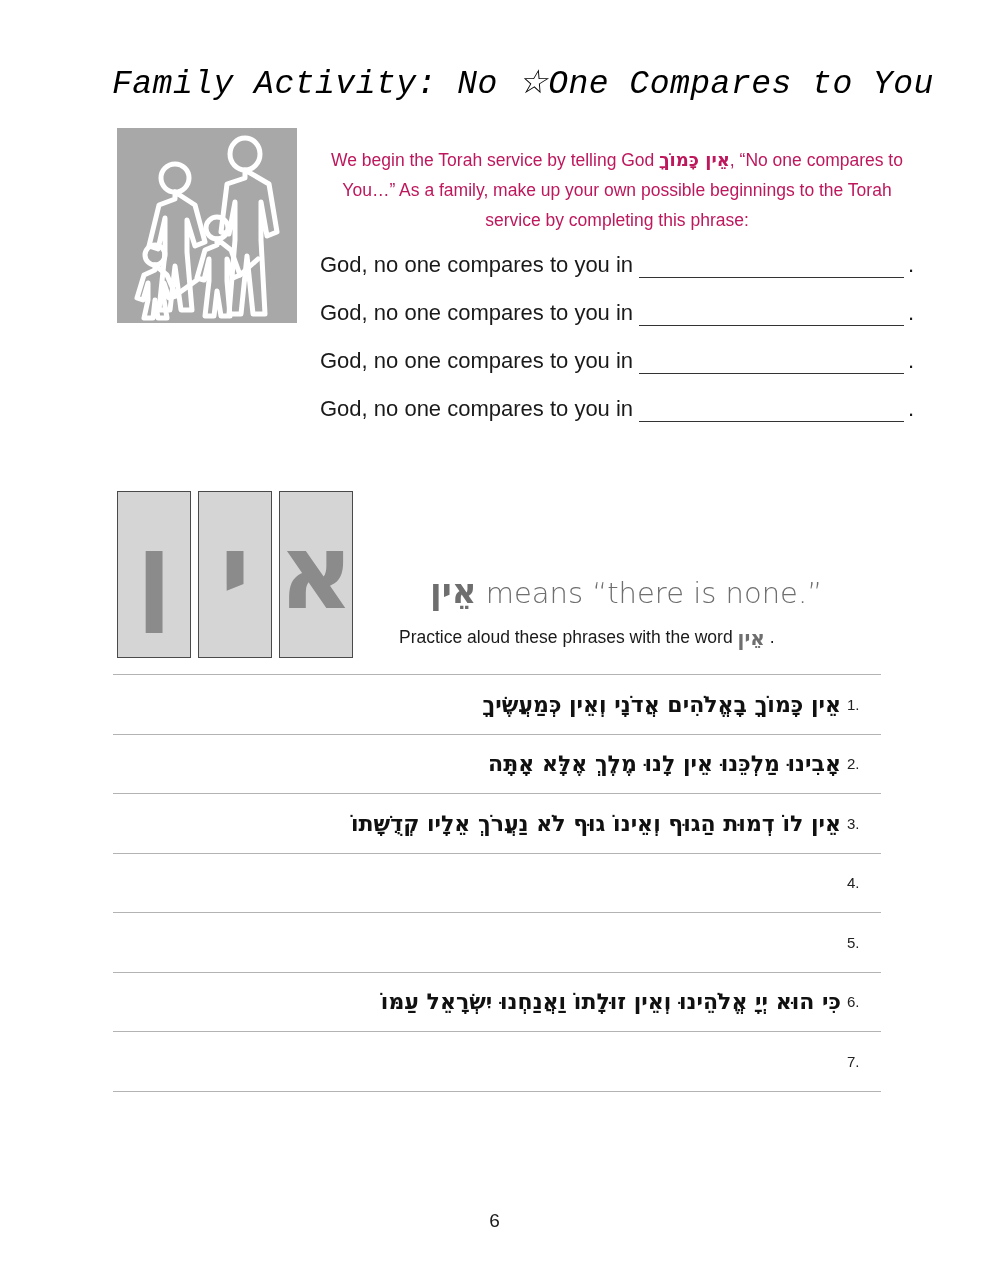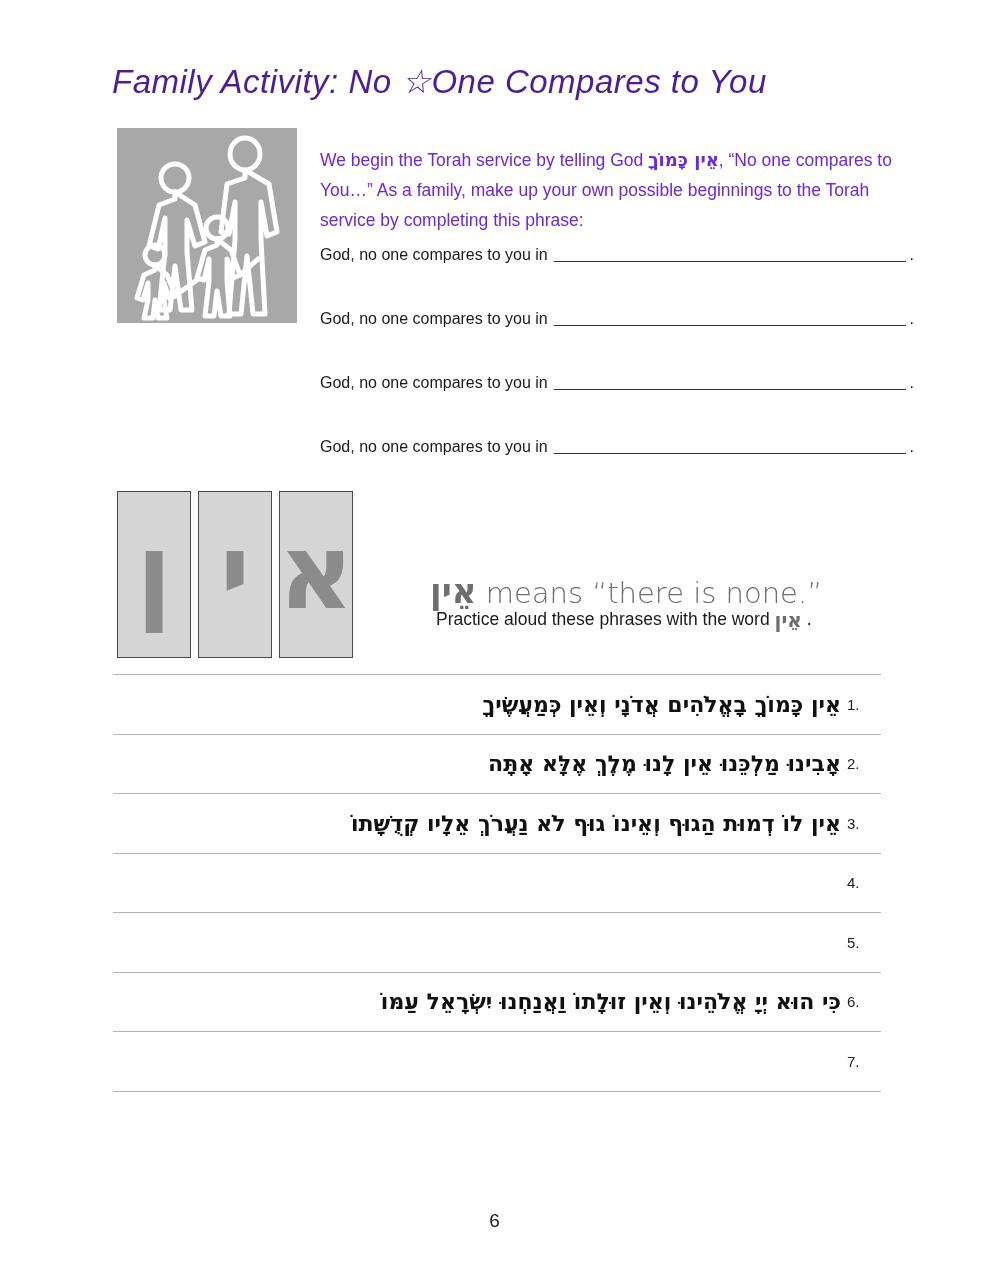--- a/index.html
+++ b/index.html
@@ -15,26 +15,26 @@
     color: #1a1a1a;
     overflow: hidden;
   }
 
   
   .page-title {
     position: absolute;
     left: 112px;
     top: 62px;
     width: 800px;
-    font-family: Liberation Sans, sans-serif;
+    font-family: Liberation Mono, monospace;
     font-size: 33px;
     font-style: italic;
     font-weight: 400;
     letter-spacing: 0.5px;
-    color: #4c1d95;
+    color: #000000;
     white-space: nowrap;
   }
 
   
   .family-illustration {
     position: absolute;
     left: 117px;
     top: 128px;
     width: 180px;
     height: 195px;
@@ -45,47 +45,46 @@
   
   .intro-block {
     position: absolute;
     left: 320px;
     top: 129px;
     width: 594px;
   }
   .intro-text {
     font-size: 17.5px;
     line-height: 30px;
-    color: #6d28d9;
-    text-align: left;
+    color: #be185d;
+    text-align: center;
     margin-top: 16px;
   }
   .heb-inline {
     font-family: "DejaVu Sans", sans-serif;
     font-size: 18px;
     direction: rtl;
     unicode-bidi: isolate;
     font-weight: 600;
   }
 
   
   .fillin-list {
     position: absolute;
     left: 320px;
     top: 230px;
     width: 594px;
   }
   .fillin-row {
     display: flex;
-    align-items: flex-start;
+    align-items: flex-end;
     height: 48px;
-    font-size: 16px;
+    font-size: 22px;
     color: #1a1a1a;
     white-space: nowrap;
-    margin-top: 16px;
   }
   .fillin-label { flex: 0 0 auto; }
   .fillin-rule {
     flex: 1 1 auto;
     margin: 0 4px 0 6px;
     border-bottom: 1.6px solid #333;
     height: 15px;
   }
   .fillin-period { flex: 0 0 auto; }
 
@@ -134,25 +133,24 @@
     font-size: 34px;
     direction: rtl;
     unicode-bidi: isolate;
     color: #6e6e6e;
     font-weight: 600;
   }
 
   .practice-line {
     position: absolute;
     left: 399px;
-    top: 608px;
+    top: 626px;
     font-size: 17.5px;
     color: #1a1a1a;
     white-space: nowrap;
-    margin-left: 37px;
   }
   .practice-line .heb-mid {
     font-family: "DejaVu Sans", sans-serif;
     font-size: 20px;
     direction: rtl;
     unicode-bidi: isolate;
     color: #6e6e6e;
     font-weight: 600;
     vertical-align: -2px;
   }

